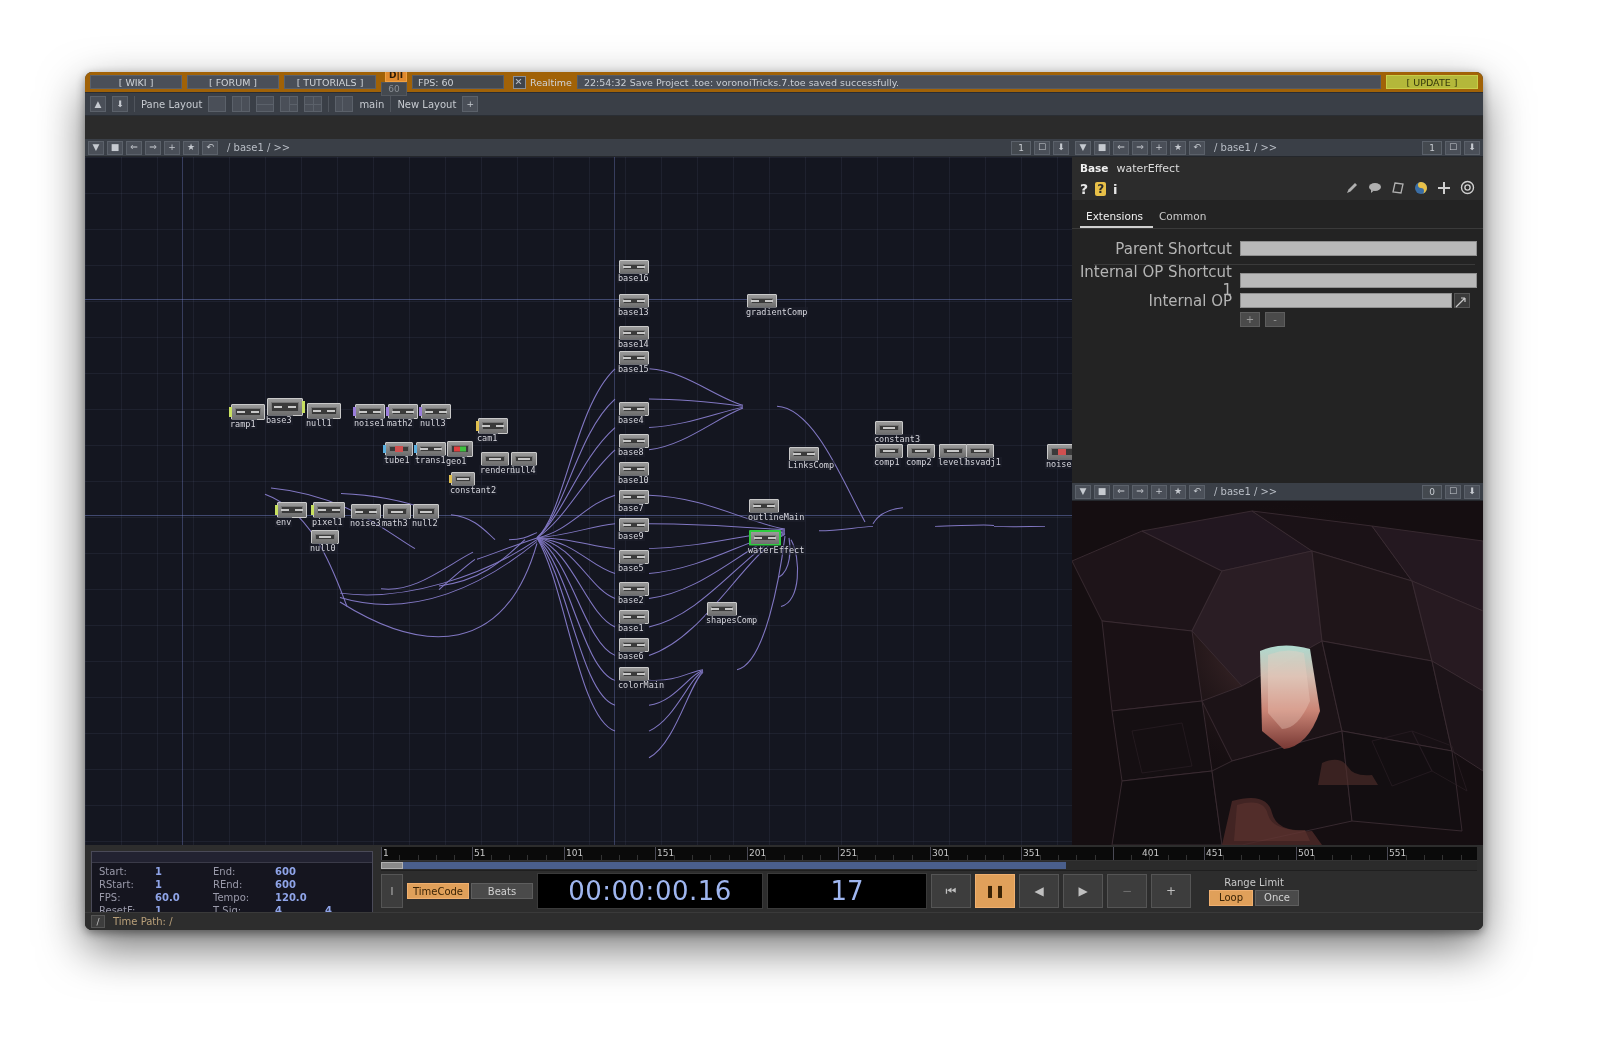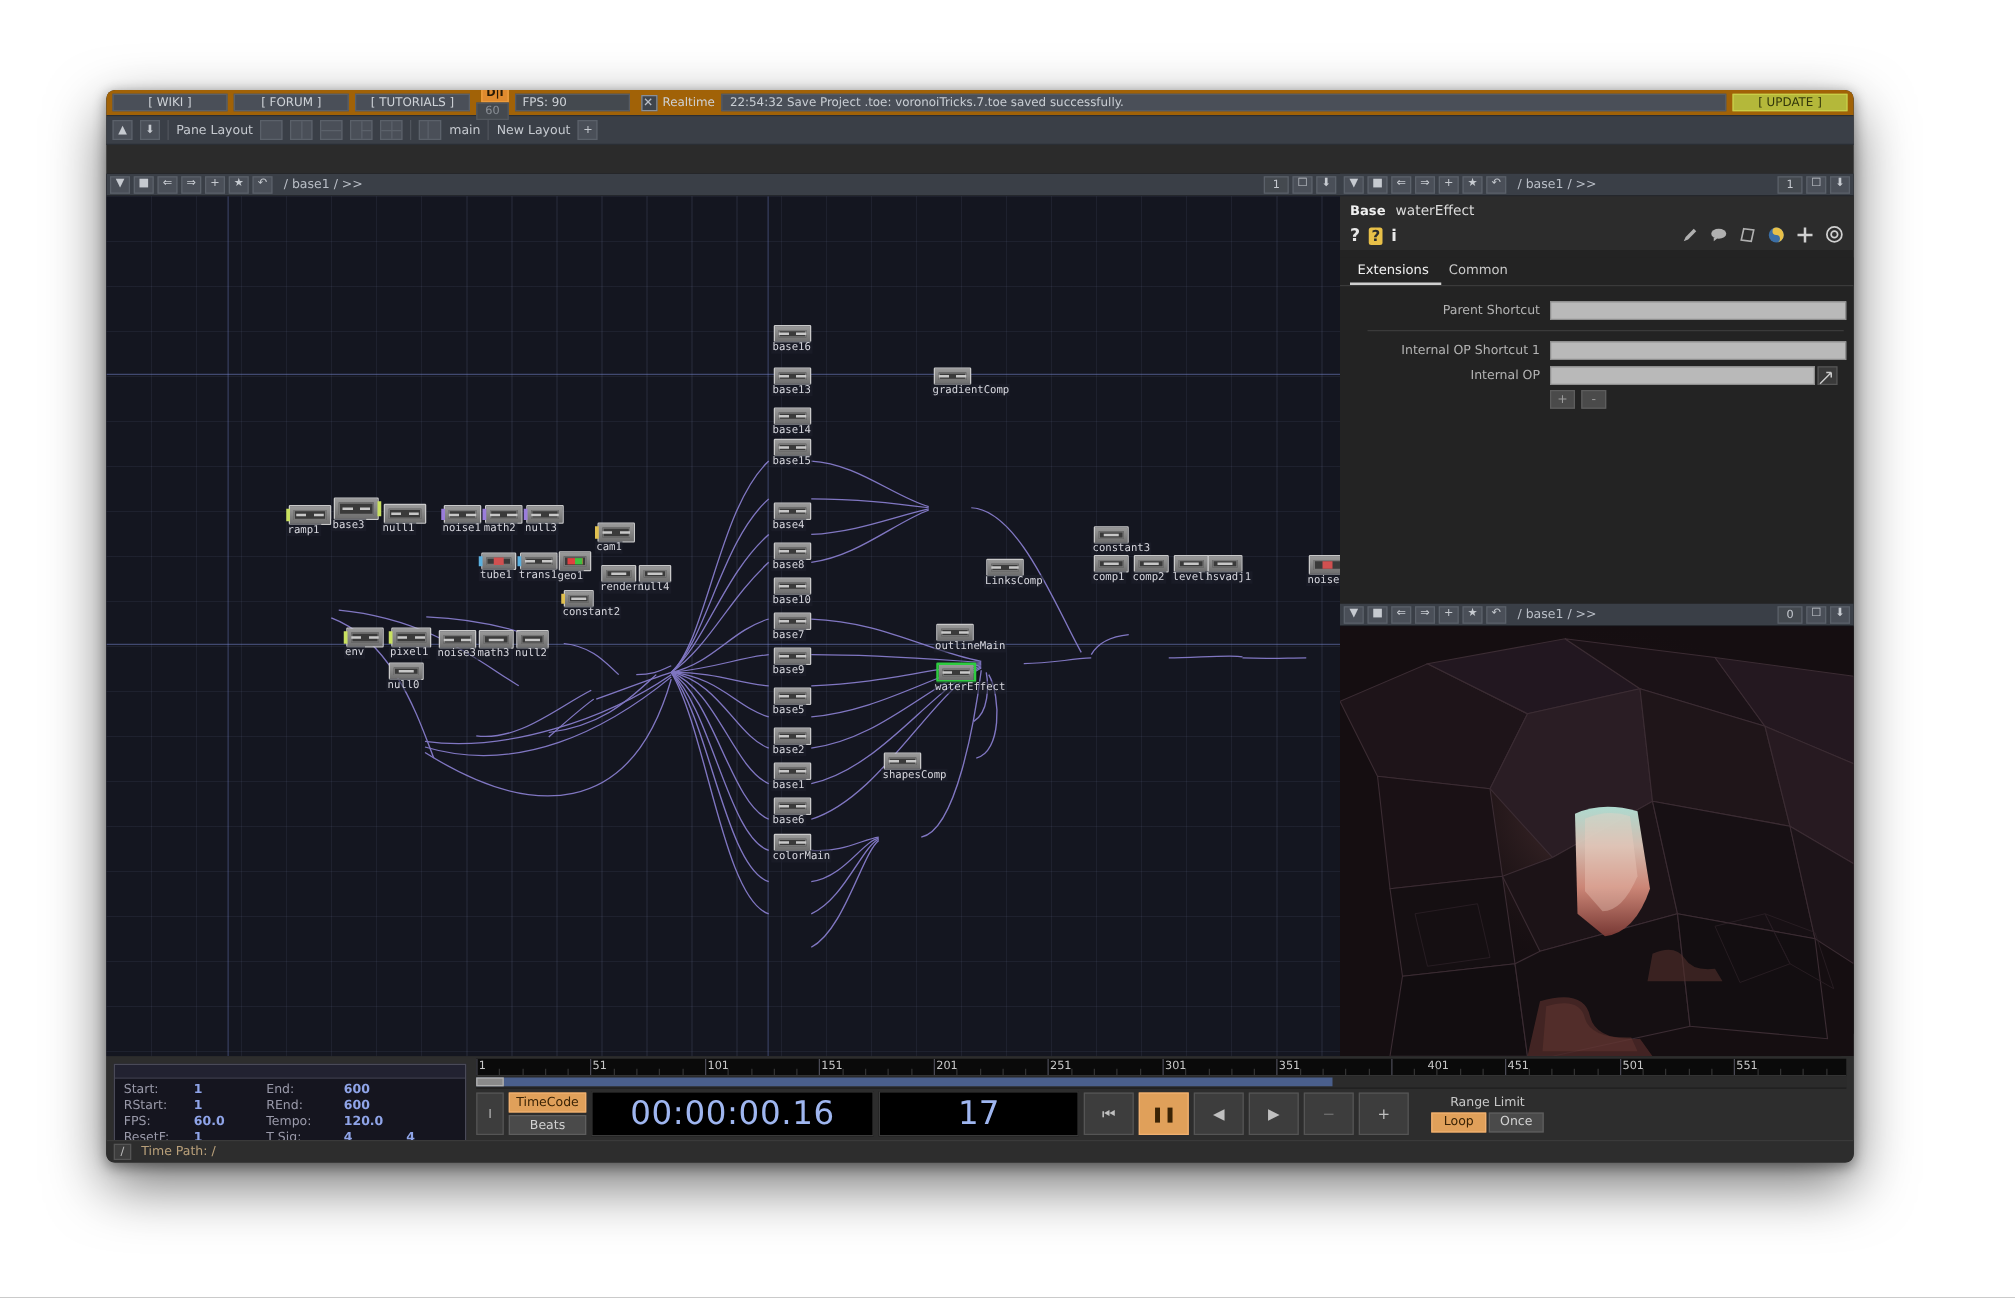--- a/index.html
+++ b/index.html
@@ -125,21 +125,21 @@
   .iconRow .right{margin-left:auto;display:flex;align-items:center;gap:9px;}
   .qmark{color:#e8e8e8;font-size:14px;font-weight:bold;line-height:1;}
   .qmark-y{background:#e8c048;color:#2b2b2b;padding:0 2px;border-radius:2px;font-size:12px;font-weight:bold;}
   .ital{color:#e8e8e8;font-size:13px;font-weight:bold;font-style:normal;}
 
   .tabs{display:flex;gap:0;background:#232323;border-bottom:1px solid #3a3a3a;padding-left:8px;margin-top:6px;}
   .tab{font-size:10.5px;color:#cacaca;padding:4px 10px 4px 6px;border-bottom:2px solid transparent;}
   .tab.active{border-bottom:2px solid #cfcfcf;color:#f0f0f0;}
 
   .prow{display:flex;align-items:center;height:17px;margin:3px 0;padding-right:6px;}
-  .plab{width:160px;text-align:right;font-size:10px;color:#b4b4b4;padding-right:8px;}
+  .plab{width:160px;text-align:right;font-size:15px;color:#b4b4b4;padding-right:8px;}
   .pfield{flex:1;height:15px;background:#b9b9b9;border:1px solid #8f8f8f;box-sizing:border-box;}
   .pfield.short{flex:none;width:212px;}
   .prow .exp{width:16px;height:15px;margin-left:2px;background:#3a3a3a;border:1px solid #555;
     box-sizing:border-box;position:relative;}
   .divider{height:1px;background:#3a3a3a;margin:7px 8px 7px 22px;}
   .smallbtns{display:flex;gap:5px;margin-left:168px;margin-top:3px;}
   .sbtn{width:20px;height:15px;background:#4a4a4a;border:1px solid #5d5d5d;color:#9a9a9a;
     font-size:10px;display:flex;align-items:center;justify-content:center;box-sizing:border-box;}
 
   #scrollArea{position:absolute;right:0;top:82px;width:10px;bottom:0;}
@@ -163,21 +163,21 @@
   #tlArea{position:absolute;left:296px;right:6px;top:2px;bottom:2px;}
   #ruler{height:13px;background:#0a0a0a;border-bottom:1px solid #333;position:relative;overflow:hidden;}
   .rtick{position:absolute;top:0;bottom:0;width:1px;background:#4a4a55;}
   .rlab{position:absolute;top:0;font-size:9px;color:#c8c8c8;padding-left:2px;line-height:13px;}
   #scrub{height:9px;background:#2b2b2b;position:relative;border-bottom:1px solid #1f1f1f;}
   #scrubFill{position:absolute;left:0;top:1px;height:7px;background:#4a5f8c;}
   #scrubHandle{position:absolute;left:0;top:1px;width:22px;height:7px;background:#8a8a8a;border:1px solid #b0b0b0;box-sizing:border-box;}
   #transport{position:absolute;left:0;right:0;top:24px;height:40px;display:flex;align-items:center;gap:4px;}
   .tpbtn{width:22px;height:34px;background:#3d3d3d;border:1px solid #555;box-sizing:border-box;
     display:flex;align-items:center;justify-content:center;color:#b6b6b6;font-size:10px;}
-  .modecol{display:flex;flex-direction:column;gap:2px;}
+  .modecol{display:flex;gap:2px;}
   .modebtn{width:62px;height:16px;background:#4a4a4a;border:1px solid #5e5e5e;box-sizing:border-box;
     color:#d2d2d2;font-size:10px;display:flex;align-items:center;justify-content:center;}
   .modebtn.on{background:#e0a05a;border-color:#f0b070;color:#3a2305;}
   .lcd{height:36px;background:#000;border:1px solid #3a3a3a;box-sizing:border-box;
     display:flex;align-items:center;justify-content:center;color:#9fb6f0;
     font-family:"DejaVu Sans","Liberation Sans",sans-serif;}
   #lcdTime{width:226px;font-size:26px;letter-spacing:.5px;}
   #lcdFrame{width:160px;font-size:26px;}
   .ctrlbtn{width:40px;height:34px;background:#3d3d3d;border:1px solid #555;box-sizing:border-box;
     display:flex;align-items:center;justify-content:center;color:#c0c0c0;font-size:12px;}
@@ -202,21 +202,21 @@
 
 
   <div id="toprow">
     <div class="tbtn wiki">[ WIKI ]</div>
     <div class="tbtn forum">[ FORUM ]</div>
     <div class="tbtn tut">[ TUTORIALS ]</div>
     <div class="di-grp">
       <div class="di">D|I</div>
       <div class="di-num">60</div>
     </div>
-    <div class="fps">FPS: 90</div>
+    <div class="fps">FPS: 60</div>
     <div class="rt">
       <span class="rt-box"></span>
       <span>Realtime</span>
     </div>
     <div class="statusmsg">22:54:32 Save Project .toe: voronoiTricks.7.toe saved successfully.</div>
     <div class="update">[ UPDATE ]</div>
   </div>
 
   <div id="paneRow">
     <div class="sqbtn">▲</div>

